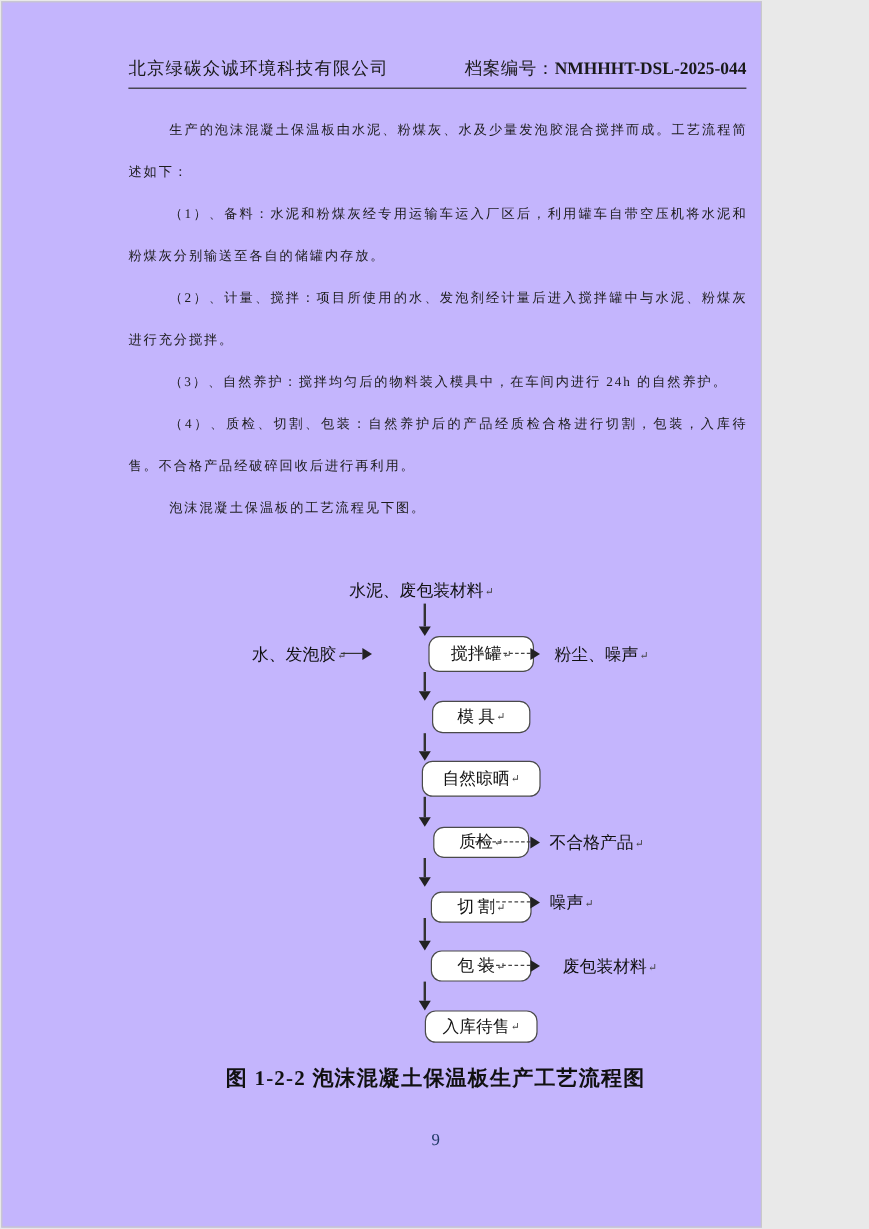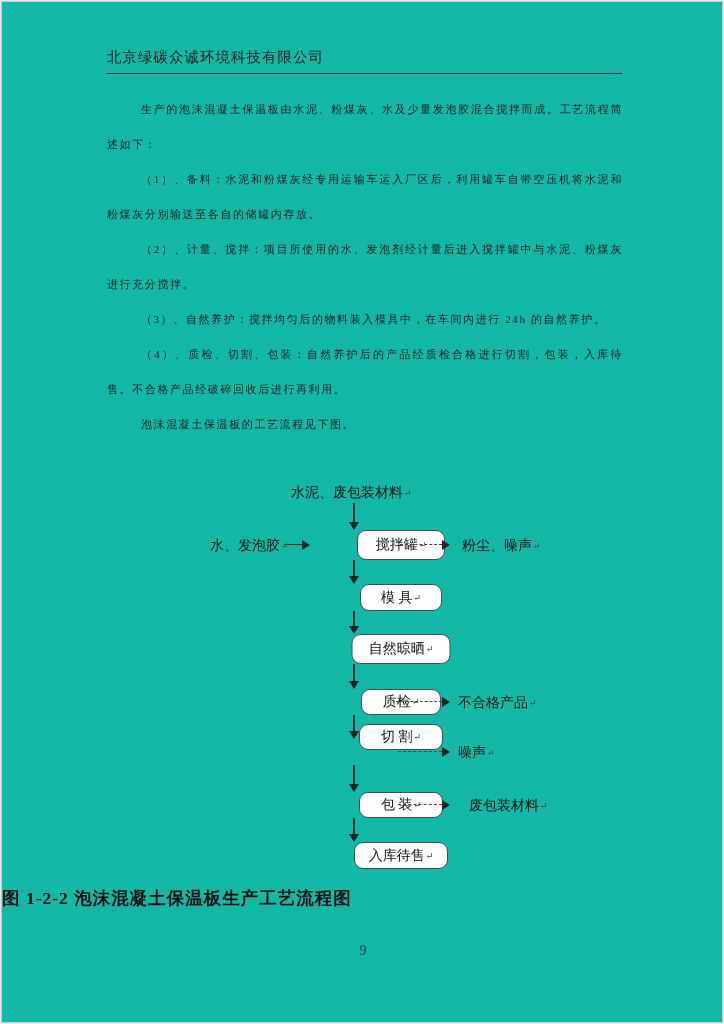--- a/index.html
+++ b/index.html
@@ -1,19 +1,19 @@
 <!DOCTYPE html>
 <html><head>
 <meta charset="utf-8">
 <style>
   * { margin:0; padding:0; box-sizing:border-box; }
   html,body { width:724px; height:1024px; background:#e9e9e9; font-family:"Liberation Serif","DejaVu Serif",serif; }
   .page {
-    position:relative; width:722px; height:1022px; margin:1px;
-    background:#14b8a6; border:1px solid #c9c9c9; overflow:hidden;
+    position:relative; width:634px; height:1022px; margin:1px;
+    background:#c4b5fd; border:1px solid #c9c9c9; overflow:hidden;
     color:#1a1a1a;
   }
   
   .header { position:absolute; top:46px; left:105px; width:515px; }
   .header-row { display:flex; justify-content:space-between; align-items:baseline; font-size:14.5px; letter-spacing:1px; }
   .archive { letter-spacing:0.5px; }
   .archive .num { font-family:"Liberation Serif","DejaVu Serif",serif; font-weight:bold; letter-spacing:0; }
   .header-rule { margin-top:6px; border-bottom:1.5px solid #2b2b2b; }
   
   .bodytext { position:absolute; top:90px; left:105px; width:516px; }
@@ -34,33 +34,34 @@
   .vline { position:absolute; left:259px; width:1.6px; background:#333; }
   .vhead { position:absolute; left:254.5px; width:0; height:0;
            border-left:5px solid transparent; border-right:5px solid transparent;
            border-top:8px solid #222; }
   .hline-solid { position:absolute; border-top:1.6px solid #333; }
   .hline-dash  { position:absolute; border-top:1.6px dashed #444; }
   .rhead { position:absolute; width:0; height:0;
            border-top:5px solid transparent; border-bottom:5px solid transparent;
            border-left:8px solid #222; }
   
-  .caption { position:absolute; top:884px; left:0; width:722px; 
+  .caption { position:absolute; top:884px; left:0; width:722px; text-align:center;
              font-weight:bold; font-size:17.5px; letter-spacing:1px; color:#111; }
   .pageno { position:absolute; top:941px; left:0; width:722px; text-align:center;
             font-size:14px; color:#1f3864; }
 </style>
 </head>
 <body>
 
 <div class="page">
 
   <div class="header">
     <div class="header-row">
       <span>北京绿碳众诚环境科技有限公司</span>
+      <span class="archive"><span>档案编号：</span><span class="num">NMHHHT-DSL-2025-044</span></span>
     </div>
     <div class="header-rule"></div>
   </div>
 
   <div class="bodytext">
     <p>生产的泡沫混凝土保温板由水泥、粉煤灰、水及少量发泡胶混合搅拌而成。工艺流程简述如下：</p>
     <p>（1）、备料：水泥和粉煤灰经专用运输车运入厂区后，利用罐车自带空压机将水泥和粉煤灰分别输送至各自的储罐内存放。</p>
     <p>（2）、计量、搅拌：项目所使用的水、发泡剂经计量后进入搅拌罐中与水泥、粉煤灰进行充分搅拌。</p>
     <p>（3）、自然养护：搅拌均匀后的物料装入模具中，在车间内进行 24h 的自然养护。</p>
     <p>（4）、质检、切割、包装：自然养护后的产品经质检合格进行切割，包装，入库待售。不合格产品经破碎回收后进行再利用。</p>
@@ -111,21 +112,21 @@
         <span class="pmark">↵</span>
       </div>
 
     <div class="hline-dash" style="top:219px; left:302px; width:46px;"></div>
     <div class="rhead" style="top:215px; left:348px;"></div>
     <div class="lbl" style="top:212px; left:364px;"><span>不合格产品</span><span class="pmark">↵</span></div>
 
     <div class="vline" style="top:233px; height:16px;"></div>
     <div class="vhead" style="top:249px;"></div>
 
-    <div class="flow-box" style="top:242px; width:84px; height:26px;text-align:right;">
+    <div class="flow-box" style="top:261px; width:84px; height:26px;text-align:right;">
         <span>切 割</span>
         <span class="pmark">↵</span>
       </div>
 
     <div class="hline-dash" style="top:269px; left:304px; width:44px;"></div>
     <div class="rhead" style="top:265px; left:348px;"></div>
     <div class="lbl" style="top:262px; left:364px;"><span>噪声</span><span class="pmark">↵</span></div>
 
     <div class="vline" style="top:283px; height:19px;"></div>
     <div class="vhead" style="top:302px;"></div>

